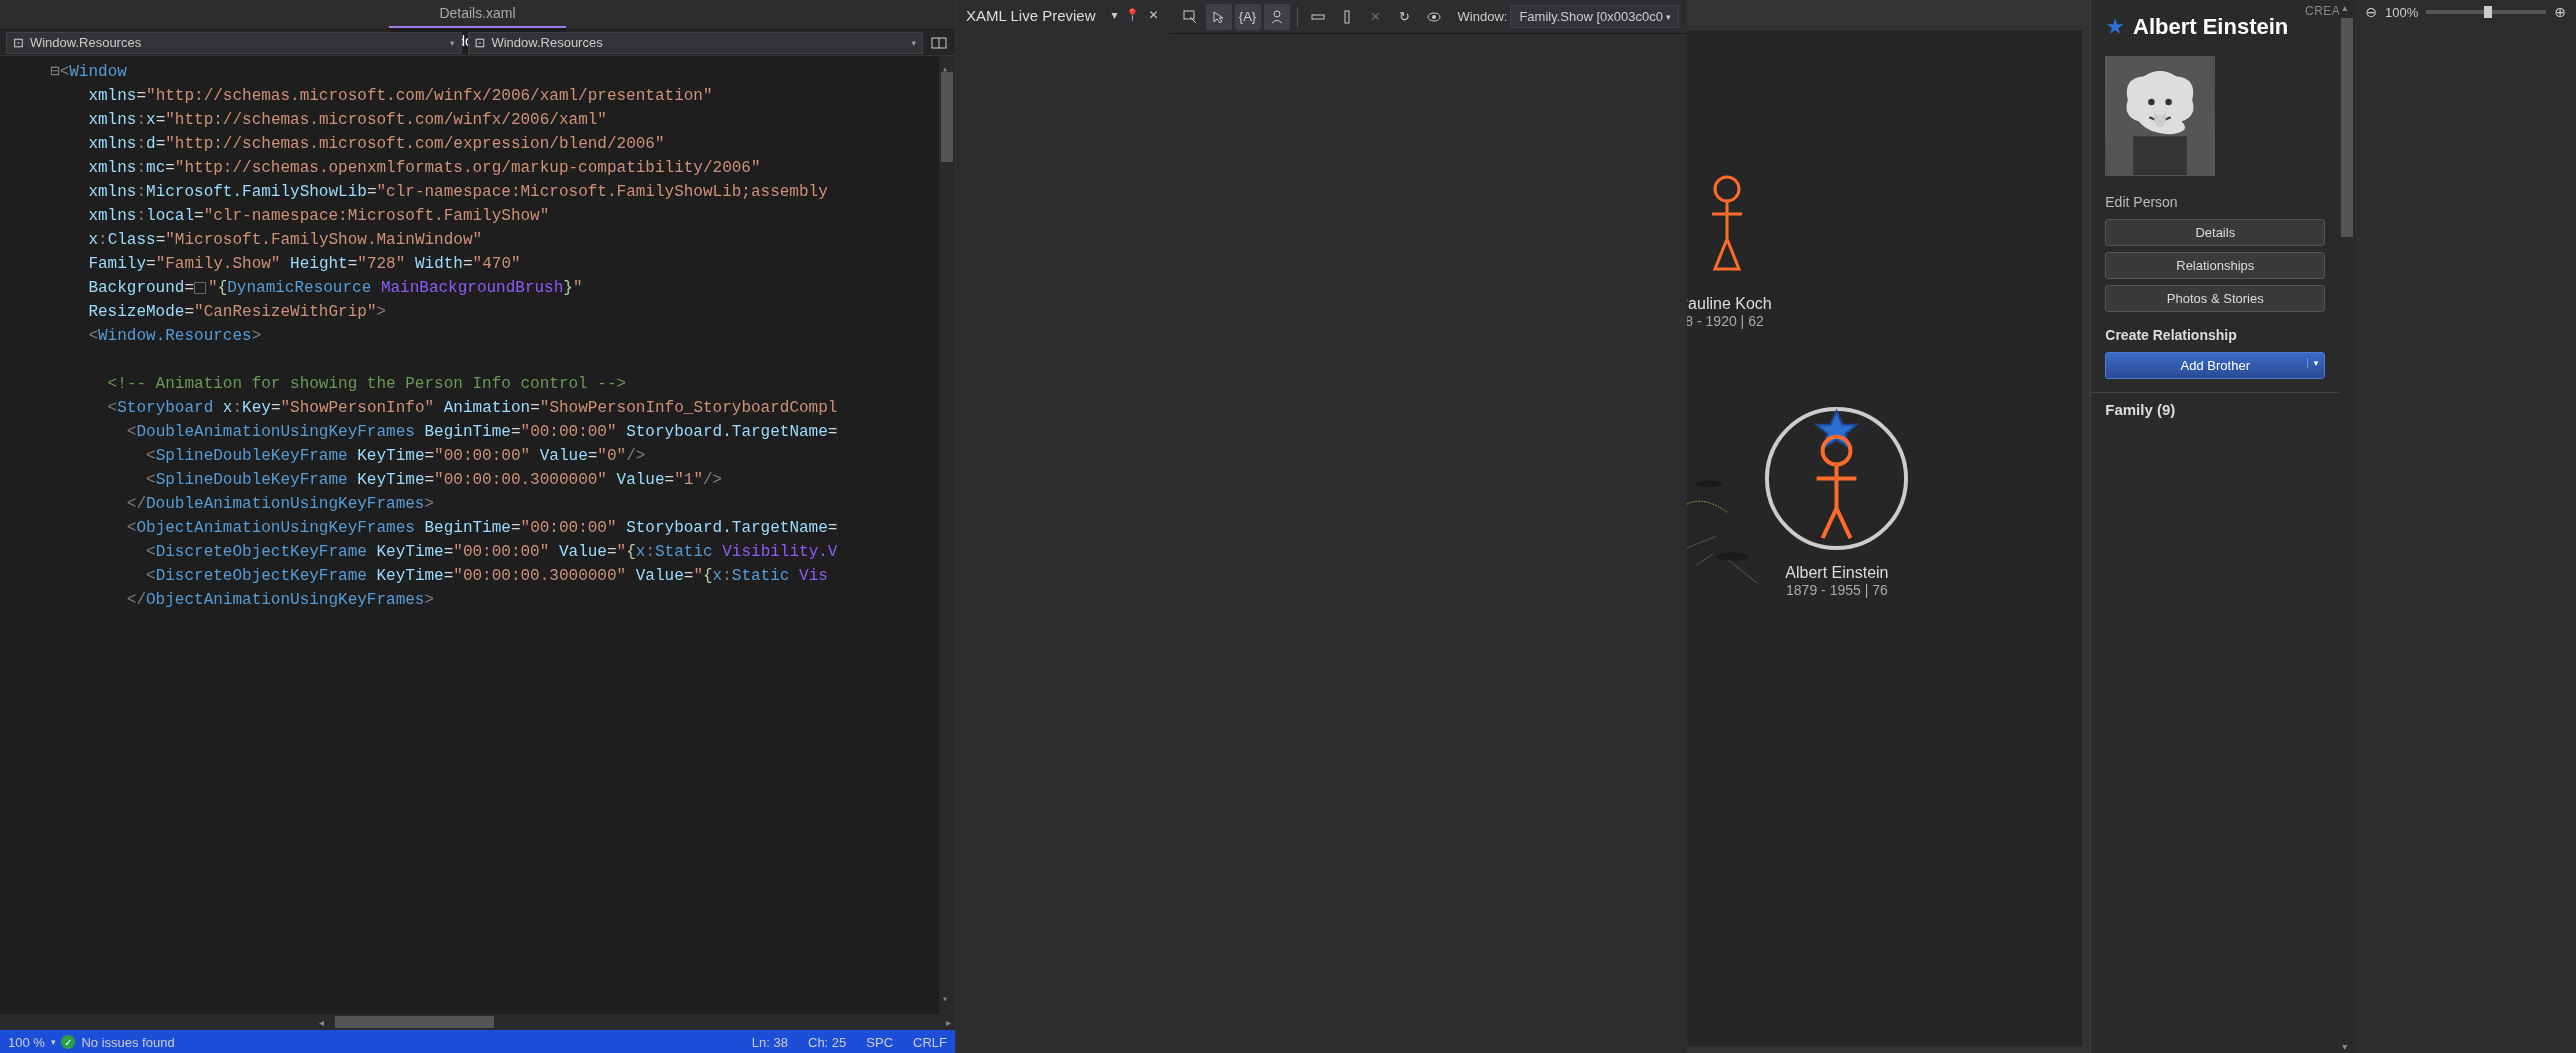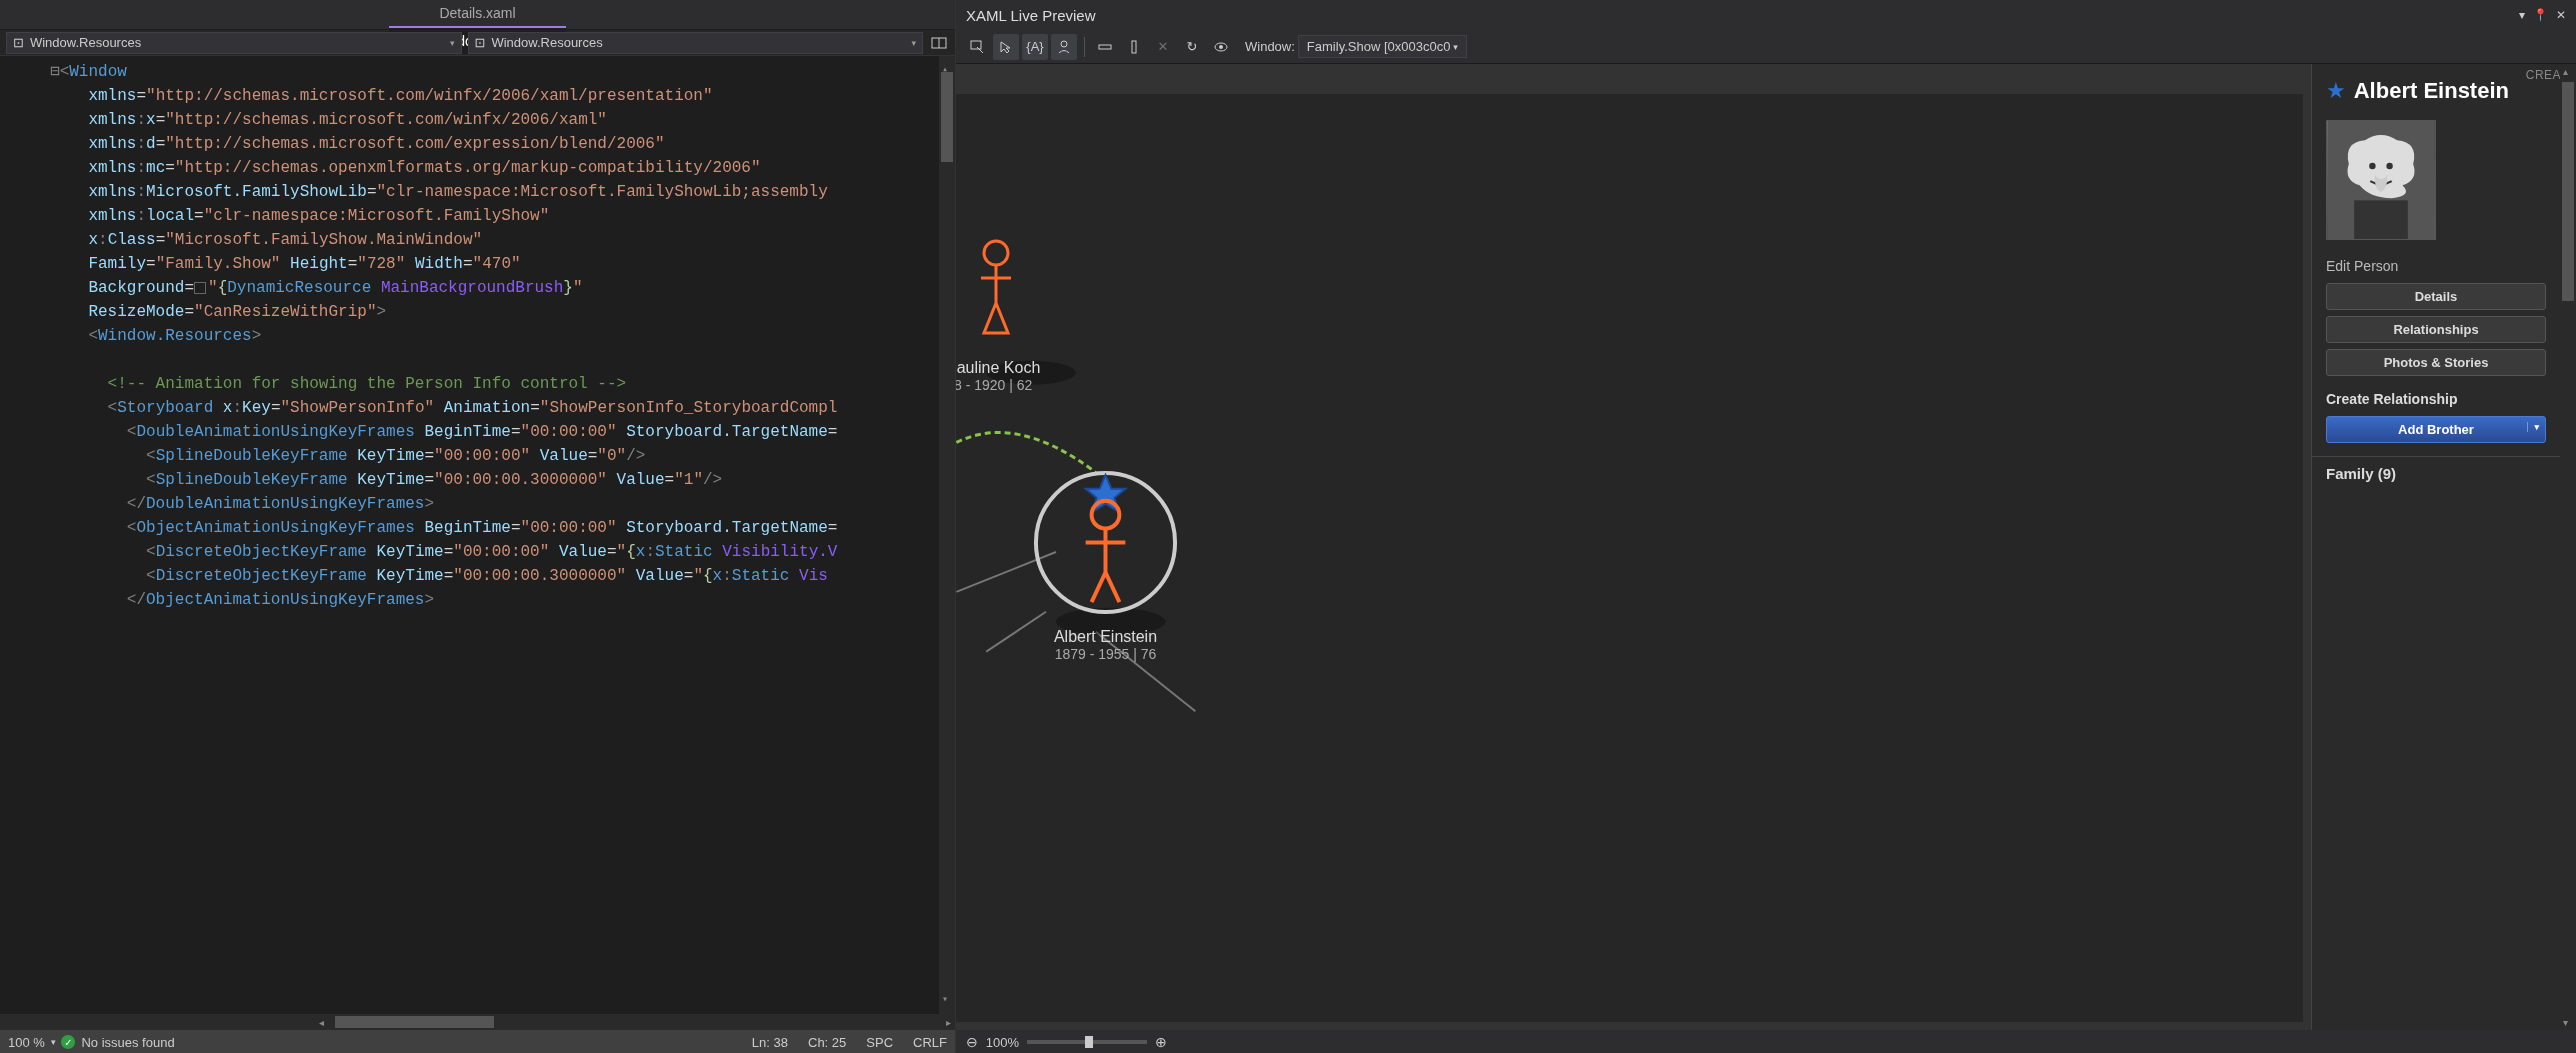--- a/index.html
+++ b/index.html
@@ -122,21 +122,21 @@
   display: flex;
   align-items: center;
   position: relative;
 }
 .scroll-h-thumb { position: absolute; height: 12px; top: 2px; background: #555; }
 .scroll-h .arrow { position: absolute; font-size: 10px; color: #888; }
 .status-bar {
   height: 24px;
   display: flex;
   align-items: center;
-  background: #404040;
+  background: #1d4ed8;
   color: #ccc;
   font-size: 13px;
   padding: 0 8px;
   gap: 16px;
 }
 .status-left { display: flex; align-items: center; gap: 6px; }
 .status-right { margin-left: auto; display: flex; align-items: center; gap: 20px; }
 .check-icon {
   width: 14px; height: 14px; border-radius: 50%;
   background: #2ea043; display: inline-flex;
@@ -152,21 +152,21 @@
 .cmt { color: #6a9955; }
 .brk { color: #b5cea8; }
 .brk2 { color: #8b5cf6; }
 .swatch { display:inline-block; width:12px; height:12px; border:1px solid #666; vertical-align: middle; margin-right:2px;}
 
 
 .preview-pane {
   flex: 1;
   height: 100%;
   display: flex;
-  flex-direction: column;
+  flex-direction: row;
   background: #2d2d30;
 }
 .preview-title {
   height: 30px;
   display: flex;
   align-items: center;
   padding: 0 10px;
   color: #ddd;
   font-size: 15px;
   background: #2d2d30;
@@ -272,21 +272,20 @@
 .panel-btn {
   margin: 3px 14px;
   padding: 5px 0;
   text-align: center;
   background: #3a3a3a;
   border: 1px solid #555;
   border-radius: 3px;
   color: #ddd;
   font-size: 13px;
   cursor: pointer;
-  font-weight: bold;
 }
 .panel-btn.blue {
   background: linear-gradient(#3a6bc4, #2a4a94);
   border-color: #4a7bd4;
   color: #fff;
   position: relative;
 }
 .panel-btn.blue .dd { position: absolute; right: 6px; border-left: 1px solid #6a9be4; padding-left: 6px; font-size: 9px; }
 .section-header {
   color: #ddd; font-size: 15px; font-weight: 600;

